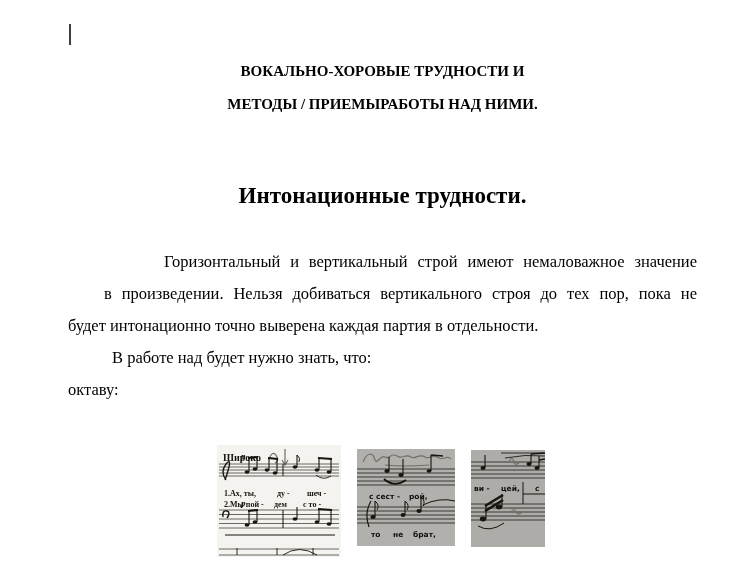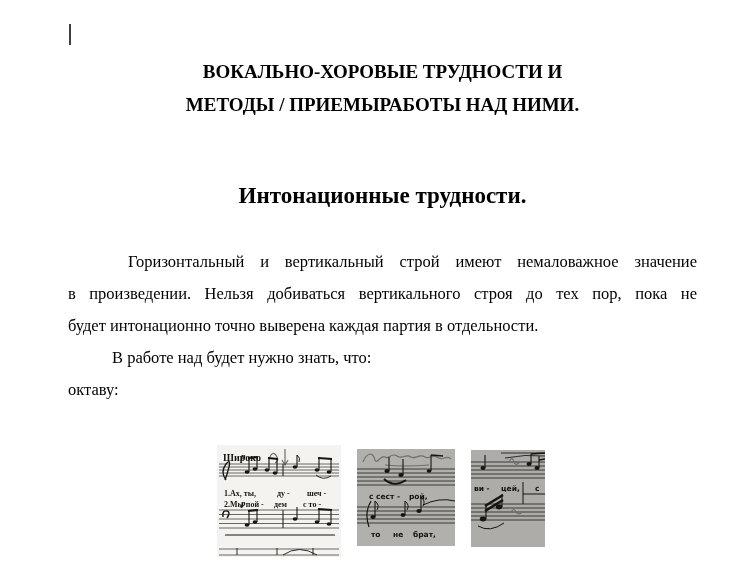--- a/index.html
+++ b/index.html
@@ -11,33 +11,33 @@
     font-family: "Liberation Serif", serif;
     color: #000000;
   }
   .caret {
     position: absolute; left: 69px; top: 24px;
     width: 2px; height: 21px; background: #3f3f3f;
   }
   .title {
     position: absolute; left: 68px; top: 55px; width: 629px;
     margin: 0; text-align: center;
-    font-size: 19px; font-weight: 700; line-height: 33px;
+    font-size: 15px; font-weight: 700; line-height: 33px;
   }
   .subtitle {
     position: absolute; left: 68px; top: 186px; width: 629px;
     margin: 0; text-align: center;
     font-size: 23px; font-weight: 700; line-height: 20px;
   }
   .body-block {
     position: absolute; left: 68px; top: 246px; width: 629px;
     font-size: 16.5px; line-height: 32px;
   }
   .bline { height: 32px; white-space: nowrap; overflow: hidden; }
-  .bline.just { white-space: normal; text-align: justify; text-align-last: justify; }
+  .bline.just { white-space: normal; text-align: justify; text-align-last: justify; margin-left: 36px; }
   .ind60 { padding-left: 60px; }
   .ind44 { padding-left: 44px; }
   .examples { position: absolute; left: 0; top: 0; }
   .exa { position: absolute; display: block; }
   .ex1 { left: 217px; top: 445px; }
   .ex2 { left: 357px; top: 449px; }
   .ex3 { left: 471px; top: 450px; }
   .staff { stroke: #45433f; stroke-width: 0.8; }
   .staff2 { stroke: #2e2c29; stroke-width: 0.9; }
   .note { fill: #17150f; }

